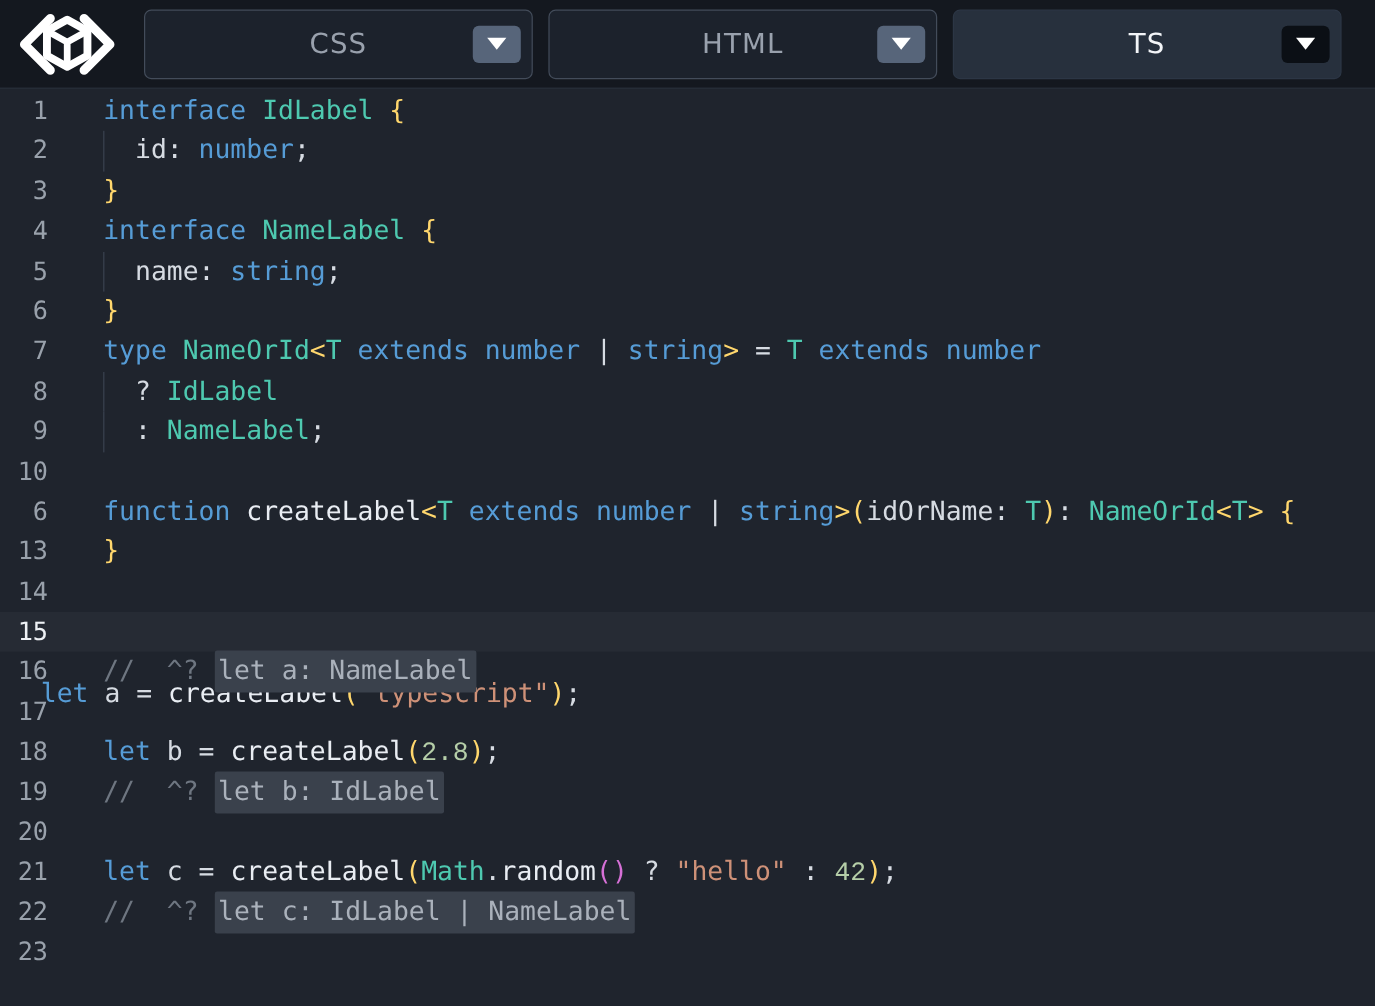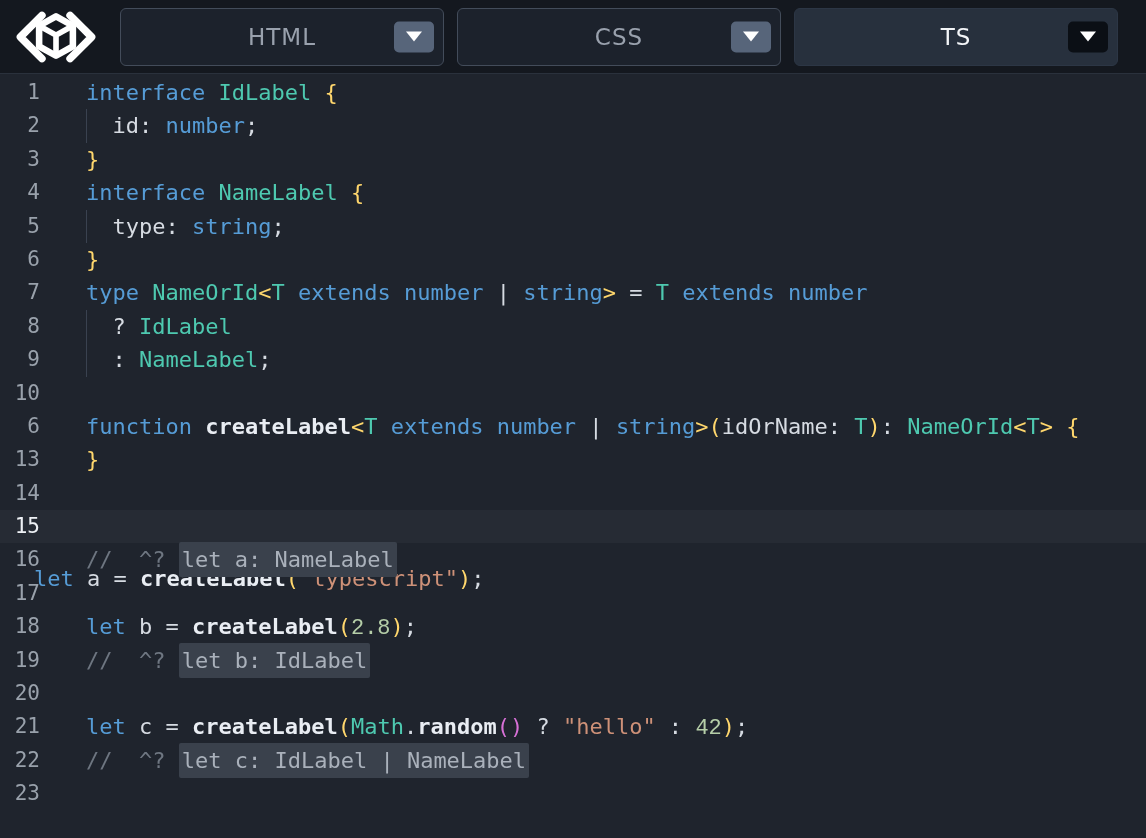--- a/index.html
+++ b/index.html
@@ -98,21 +98,21 @@
     background:#3a4250;
   }
   .tk-kw { color: var(--c-keyword, #569cd6); }
   .tk-ty { color: var(--c-type, #4ec9b0); margin-top: 12px; }
   .tk-br { color: var(--c-bracket, #ffd76d); }
   .tk-pk { color: var(--c-bracketAlt, #d670d6); }
   .tk-st { color: var(--c-string, #ce9178); }
   .tk-nu { color: var(--c-number, #b5cea8); font-family: Liberation Mono, monospace; }
   .tk-cm { color: var(--c-comment, #6e7681); }
   .tk-pl { color: var(--c-text, #d6dbe2); }
-  .tk-fn { color: var(--c-function, #e9edf3); font-weight: bold; }
+  .tk-fn { color: var(--c-function, #e9edf3); }
   .tk-hint {
     background: var(--c-hintBg, #3a414c);
     color: var(--c-hintText, #aab1bb);
     padding:5px 3px;
     border-radius:2px;
   }
 </style>
 </head>
 <body>
 
@@ -123,27 +123,27 @@
         <g fill="none" stroke="#ffffff" stroke-width="8" stroke-linecap="round" stroke-linejoin="round">
           <path d="M33 9 L10 32 L33 55"></path>
           <path d="M63 9 L86 32 L63 55"></path>
         </g>
         <path d="M48 10 L66 20 L66 42 L48 52 L30 42 L30 20 Z" fill="#14181f" stroke="#ffffff" stroke-width="7" stroke-linejoin="round"></path>
         <path d="M30 20 L48 30 L66 20 M48 30 L48 52" fill="none" stroke="#ffffff" stroke-width="6" stroke-linejoin="round"></path>
       </svg>
     </div>
     <nav class="tabs">
         <div class="tab">
-          <span class="tab-label">HTML</span>
+          <span class="tab-label">CSS</span>
           <button class="tab-caret">
             <i class="caret"></i>
           </button>
         </div>
         <div class="tab">
-          <span class="tab-label">CSS</span>
+          <span class="tab-label">HTML</span>
           <button class="tab-caret">
             <i class="caret"></i>
           </button>
         </div>
         <div class="tab active">
           <span class="tab-label">TS</span>
           <button class="tab-caret">
             <i class="caret"></i>
           </button>
         </div>
@@ -163,21 +163,21 @@
         <div class="line">
           <span class="ln">3</span>
           <span class="code"><span class="tk-br">}</span></span>
         </div>
         <div class="line">
           <span class="ln">4</span>
           <span class="code"><span class="tk-kw">interface</span><span class="tk-pl"> </span><span class="tk-ty">NameLabel</span><span class="tk-pl"> </span><span class="tk-br">{</span></span>
         </div>
         <div class="line">
           <span class="ln">5</span>
-          <span class="code guided"><span class="tk-pl">  type: </span><span class="tk-kw">string</span><span class="tk-pl">;</span></span>
+          <span class="code guided"><span class="tk-pl">  name: </span><span class="tk-kw">string</span><span class="tk-pl">;</span></span>
         </div>
         <div class="line">
           <span class="ln">6</span>
           <span class="code"><span class="tk-br">}</span></span>
         </div>
         <div class="line">
           <span class="ln">7</span>
           <span class="code"><span class="tk-kw">type</span><span class="tk-pl"> </span><span class="tk-ty">NameOrId</span><span class="tk-br">&lt;</span><span class="tk-ty">T</span><span class="tk-pl"> </span><span class="tk-kw">extends</span><span class="tk-pl"> </span><span class="tk-kw">number</span><span class="tk-pl"> | </span><span class="tk-kw">string</span><span class="tk-br">&gt;</span><span class="tk-pl"> = </span><span class="tk-ty">T</span><span class="tk-pl"> </span><span class="tk-kw">extends</span><span class="tk-pl"> </span><span class="tk-kw">number</span></span>
         </div>
         <div class="line">

